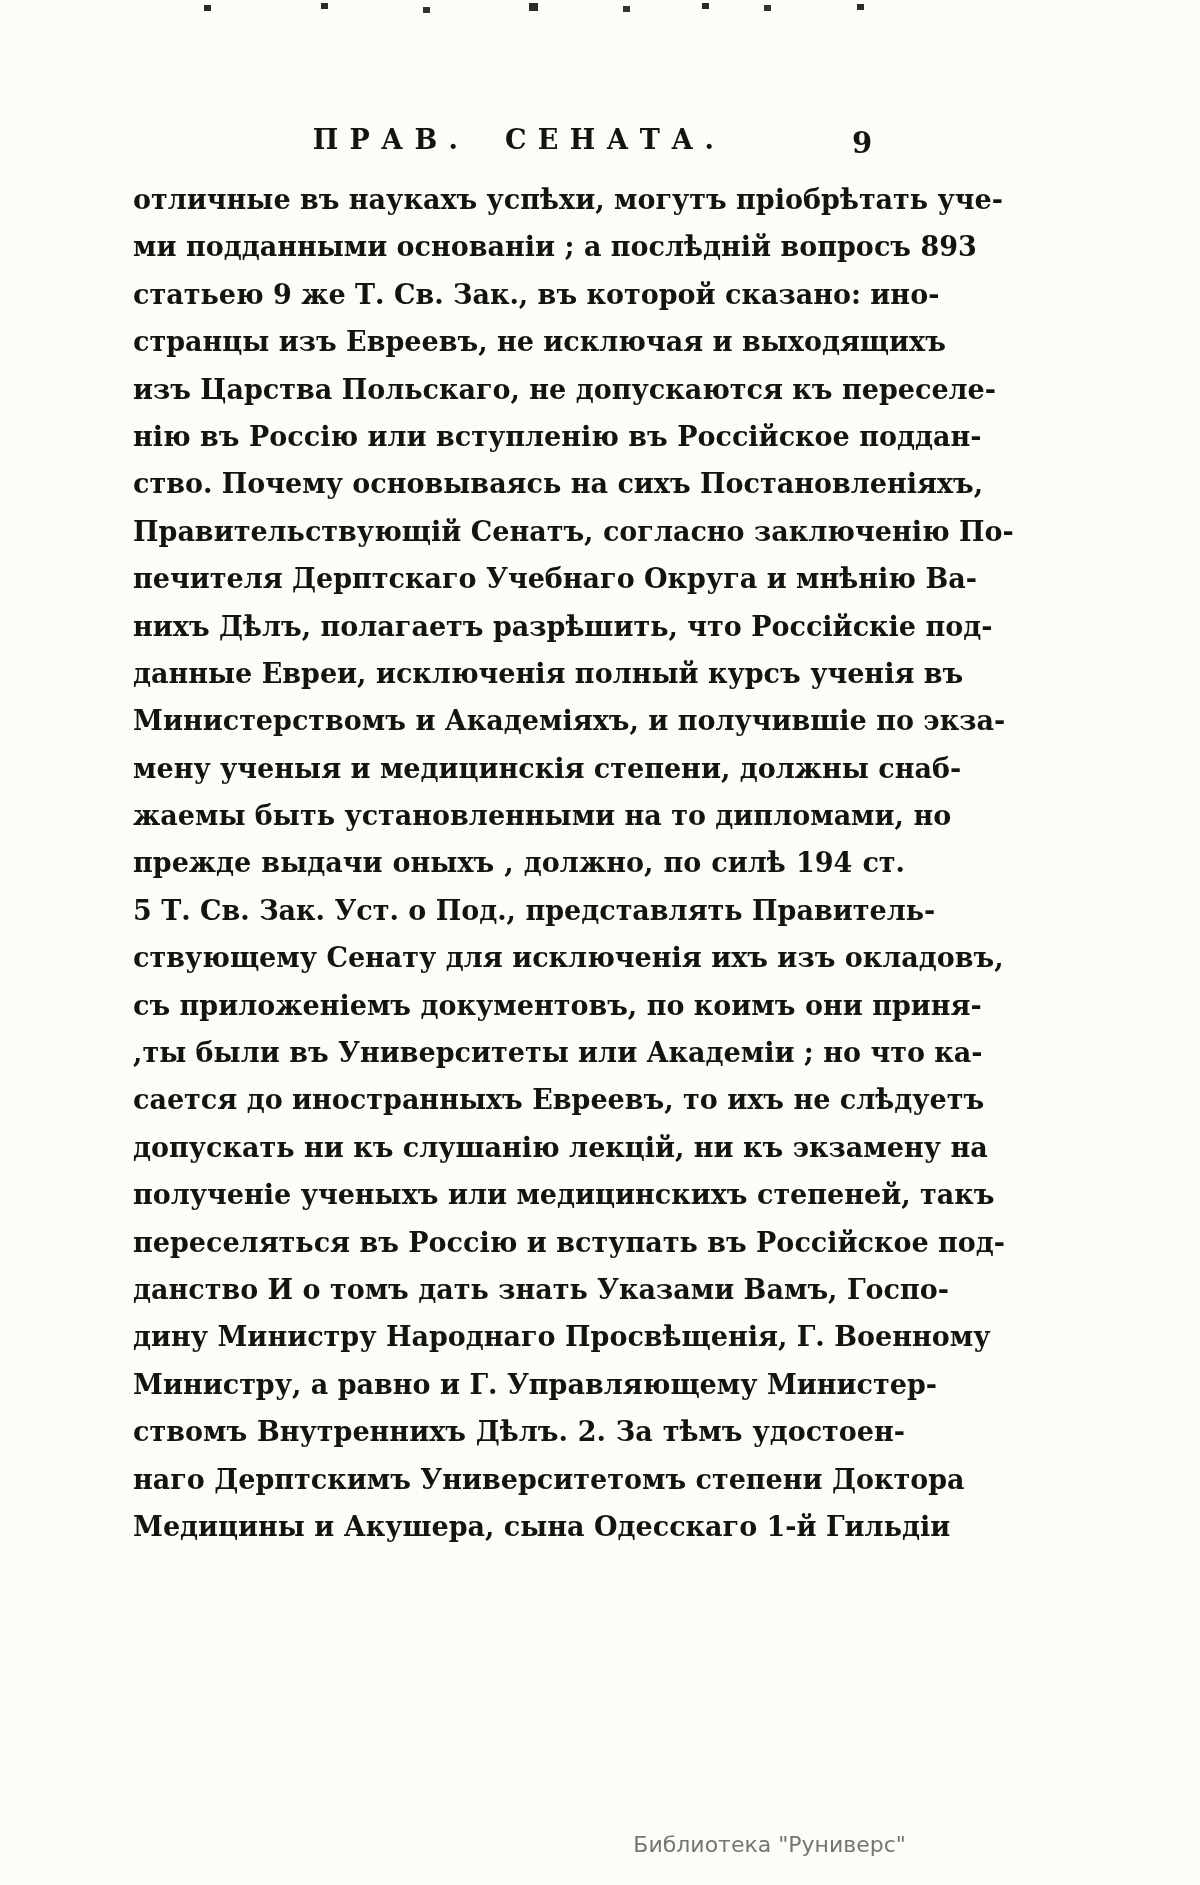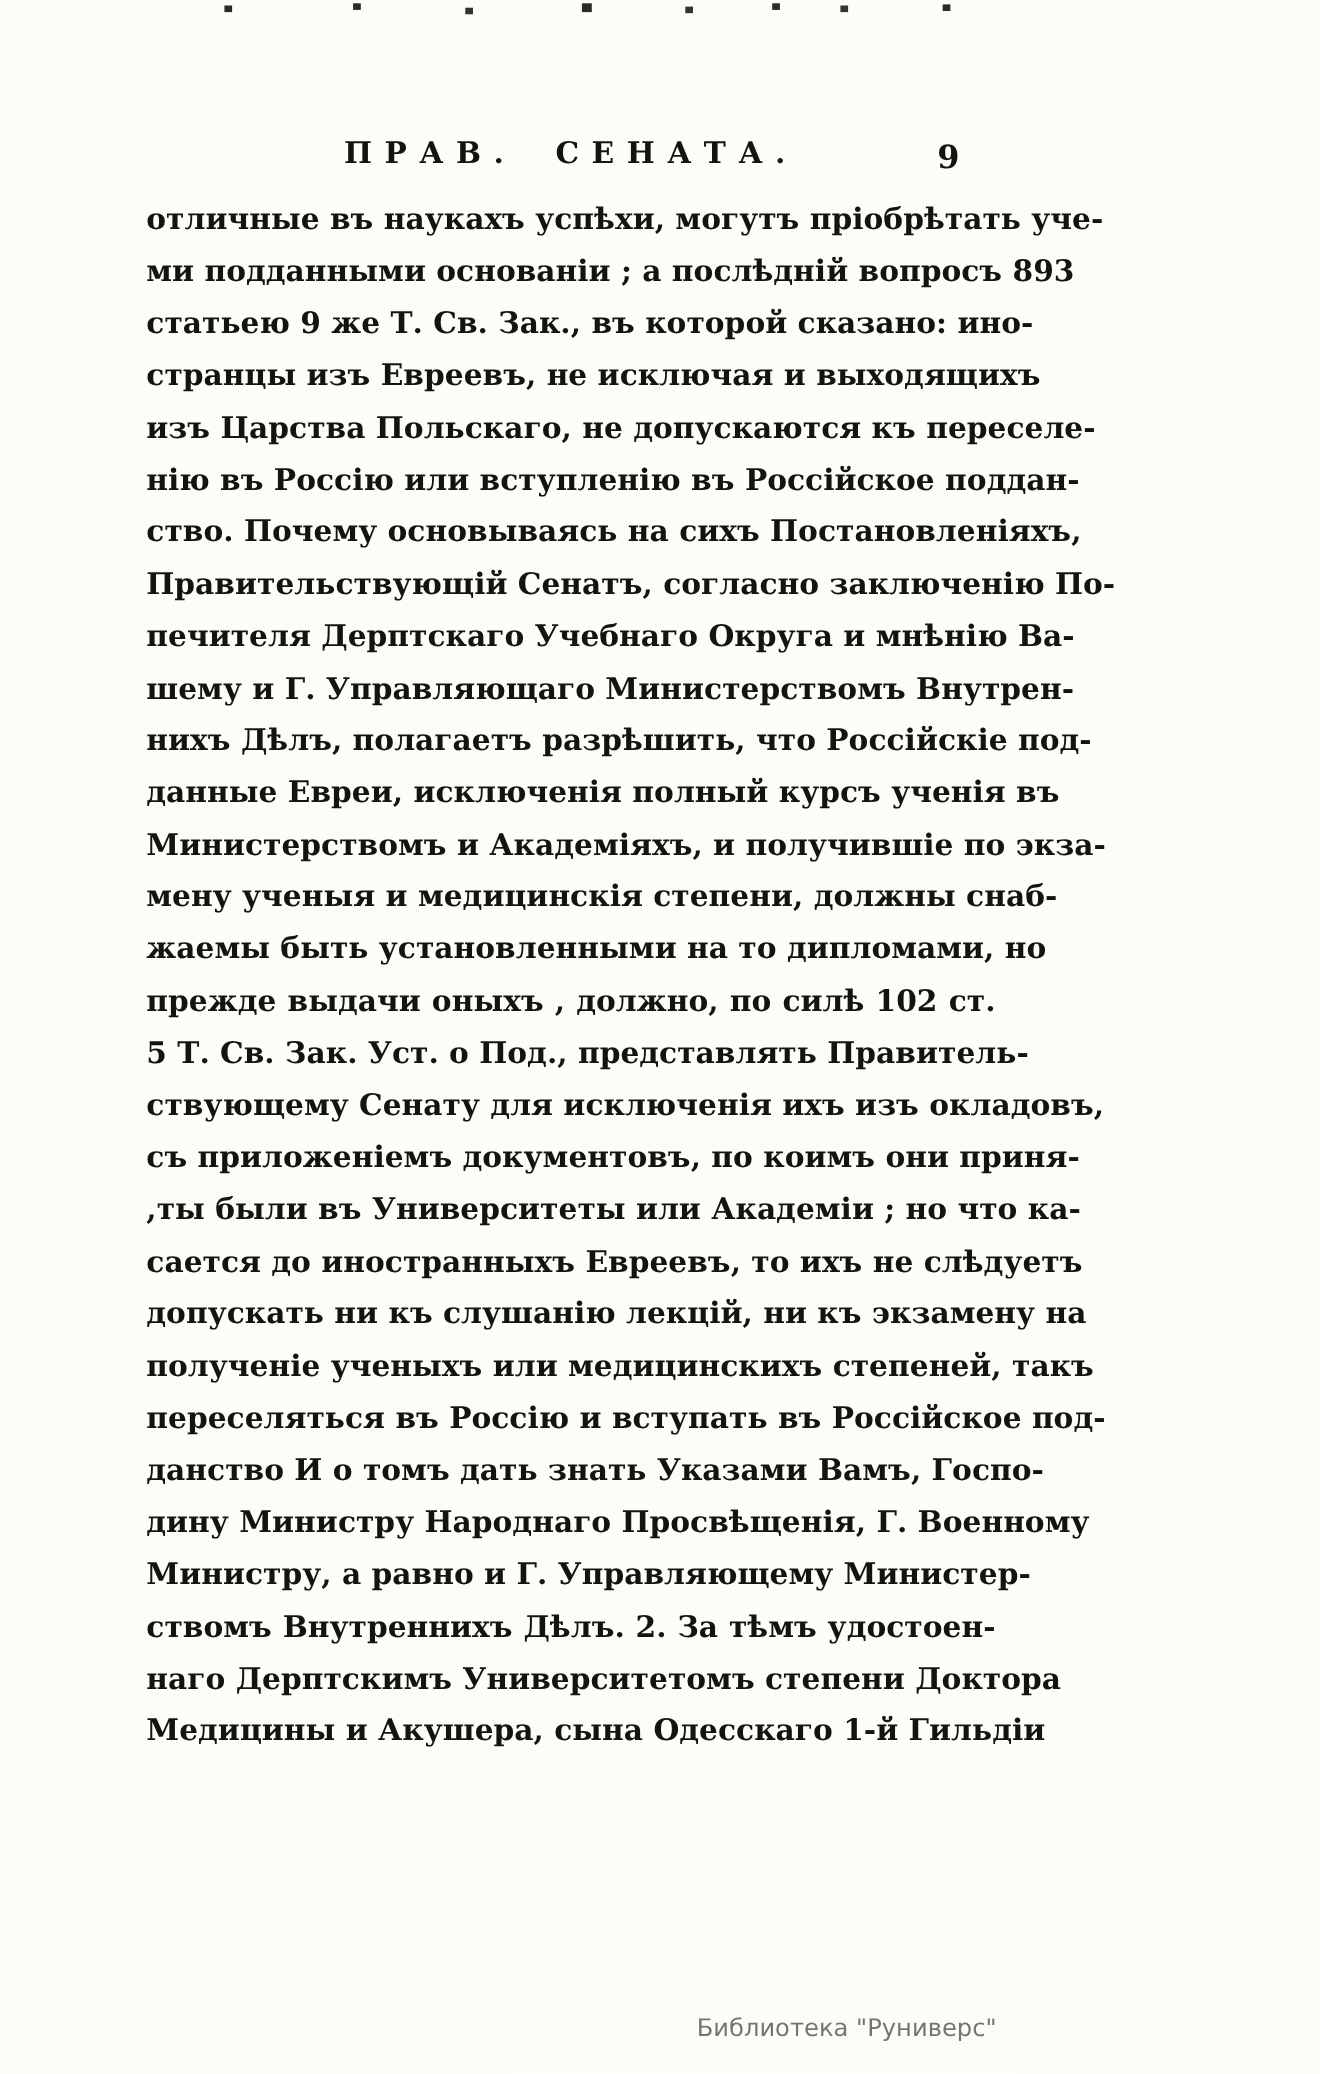--- a/index.html
+++ b/index.html
@@ -92,27 +92,26 @@
   <div class="body-text">
     <div class="line">отличные въ наукахъ успѣхи, могутъ пріобрѣтать уче-</div>
     <div class="line">ми подданными основаніи ; а послѣдній вопросъ 893</div>
     <div class="line">статьею 9 же Т. Св. Зак., въ которой сказано: ино-</div>
     <div class="line">странцы изъ Евреевъ, не исключая и выходящихъ</div>
     <div class="line">изъ Царства Польскаго, не допускаются къ переселе-</div>
     <div class="line">нію въ Россію или вступленію въ Россійское поддан-</div>
     <div class="line">ство. Почему основываясь на сихъ Постановленіяхъ,</div>
     <div class="line">Правительствующій Сенатъ, согласно заключенію По-</div>
     <div class="line">печителя Дерптскаго Учебнаго Округа и мнѣнію Ва-</div>
-    <div class="line">шему и Г. Управляющаго Министерствомъ Внутрен-</div>
     <div class="line">нихъ Дѣлъ, полагаетъ разрѣшить, что Россійскіе под-</div>
     <div class="line">данные Евреи, исключенія полный курсъ ученія въ</div>
     <div class="line">Министерствомъ и Академіяхъ, и получившіе по экза-</div>
     <div class="line">мену ученыя и медицинскія степени, должны снаб-</div>
     <div class="line">жаемы быть установленными на то дипломами, но</div>
-    <div class="line">прежде выдачи оныхъ , должно, по силѣ 102 ст.</div>
+    <div class="line">прежде выдачи оныхъ , должно, по силѣ 194 ст.</div>
     <div class="line">5 Т. Св. Зак. Уст. о Под., представлять Правитель-</div>
     <div class="line">ствующему Сенату для исключенія ихъ изъ окладовъ,</div>
     <div class="line">съ приложеніемъ документовъ, по коимъ они приня-</div>
     <div class="line">,ты были въ Университеты или Академіи ; но что ка-</div>
     <div class="line">сается до иностранныхъ Евреевъ, то ихъ не слѣдуетъ</div>
     <div class="line">допускать ни къ слушанію лекцій, ни къ экзамену на</div>
     <div class="line">полученіе ученыхъ или медицинскихъ степеней, такъ</div>
     <div class="line">переселяться въ Россію и вступать въ Россійское под-</div>
     <div class="line">данство И о томъ дать знать Указами Вамъ, Госпо-</div>
     <div class="line">дину Министру Народнаго Просвѣщенія, Г. Военному</div>

